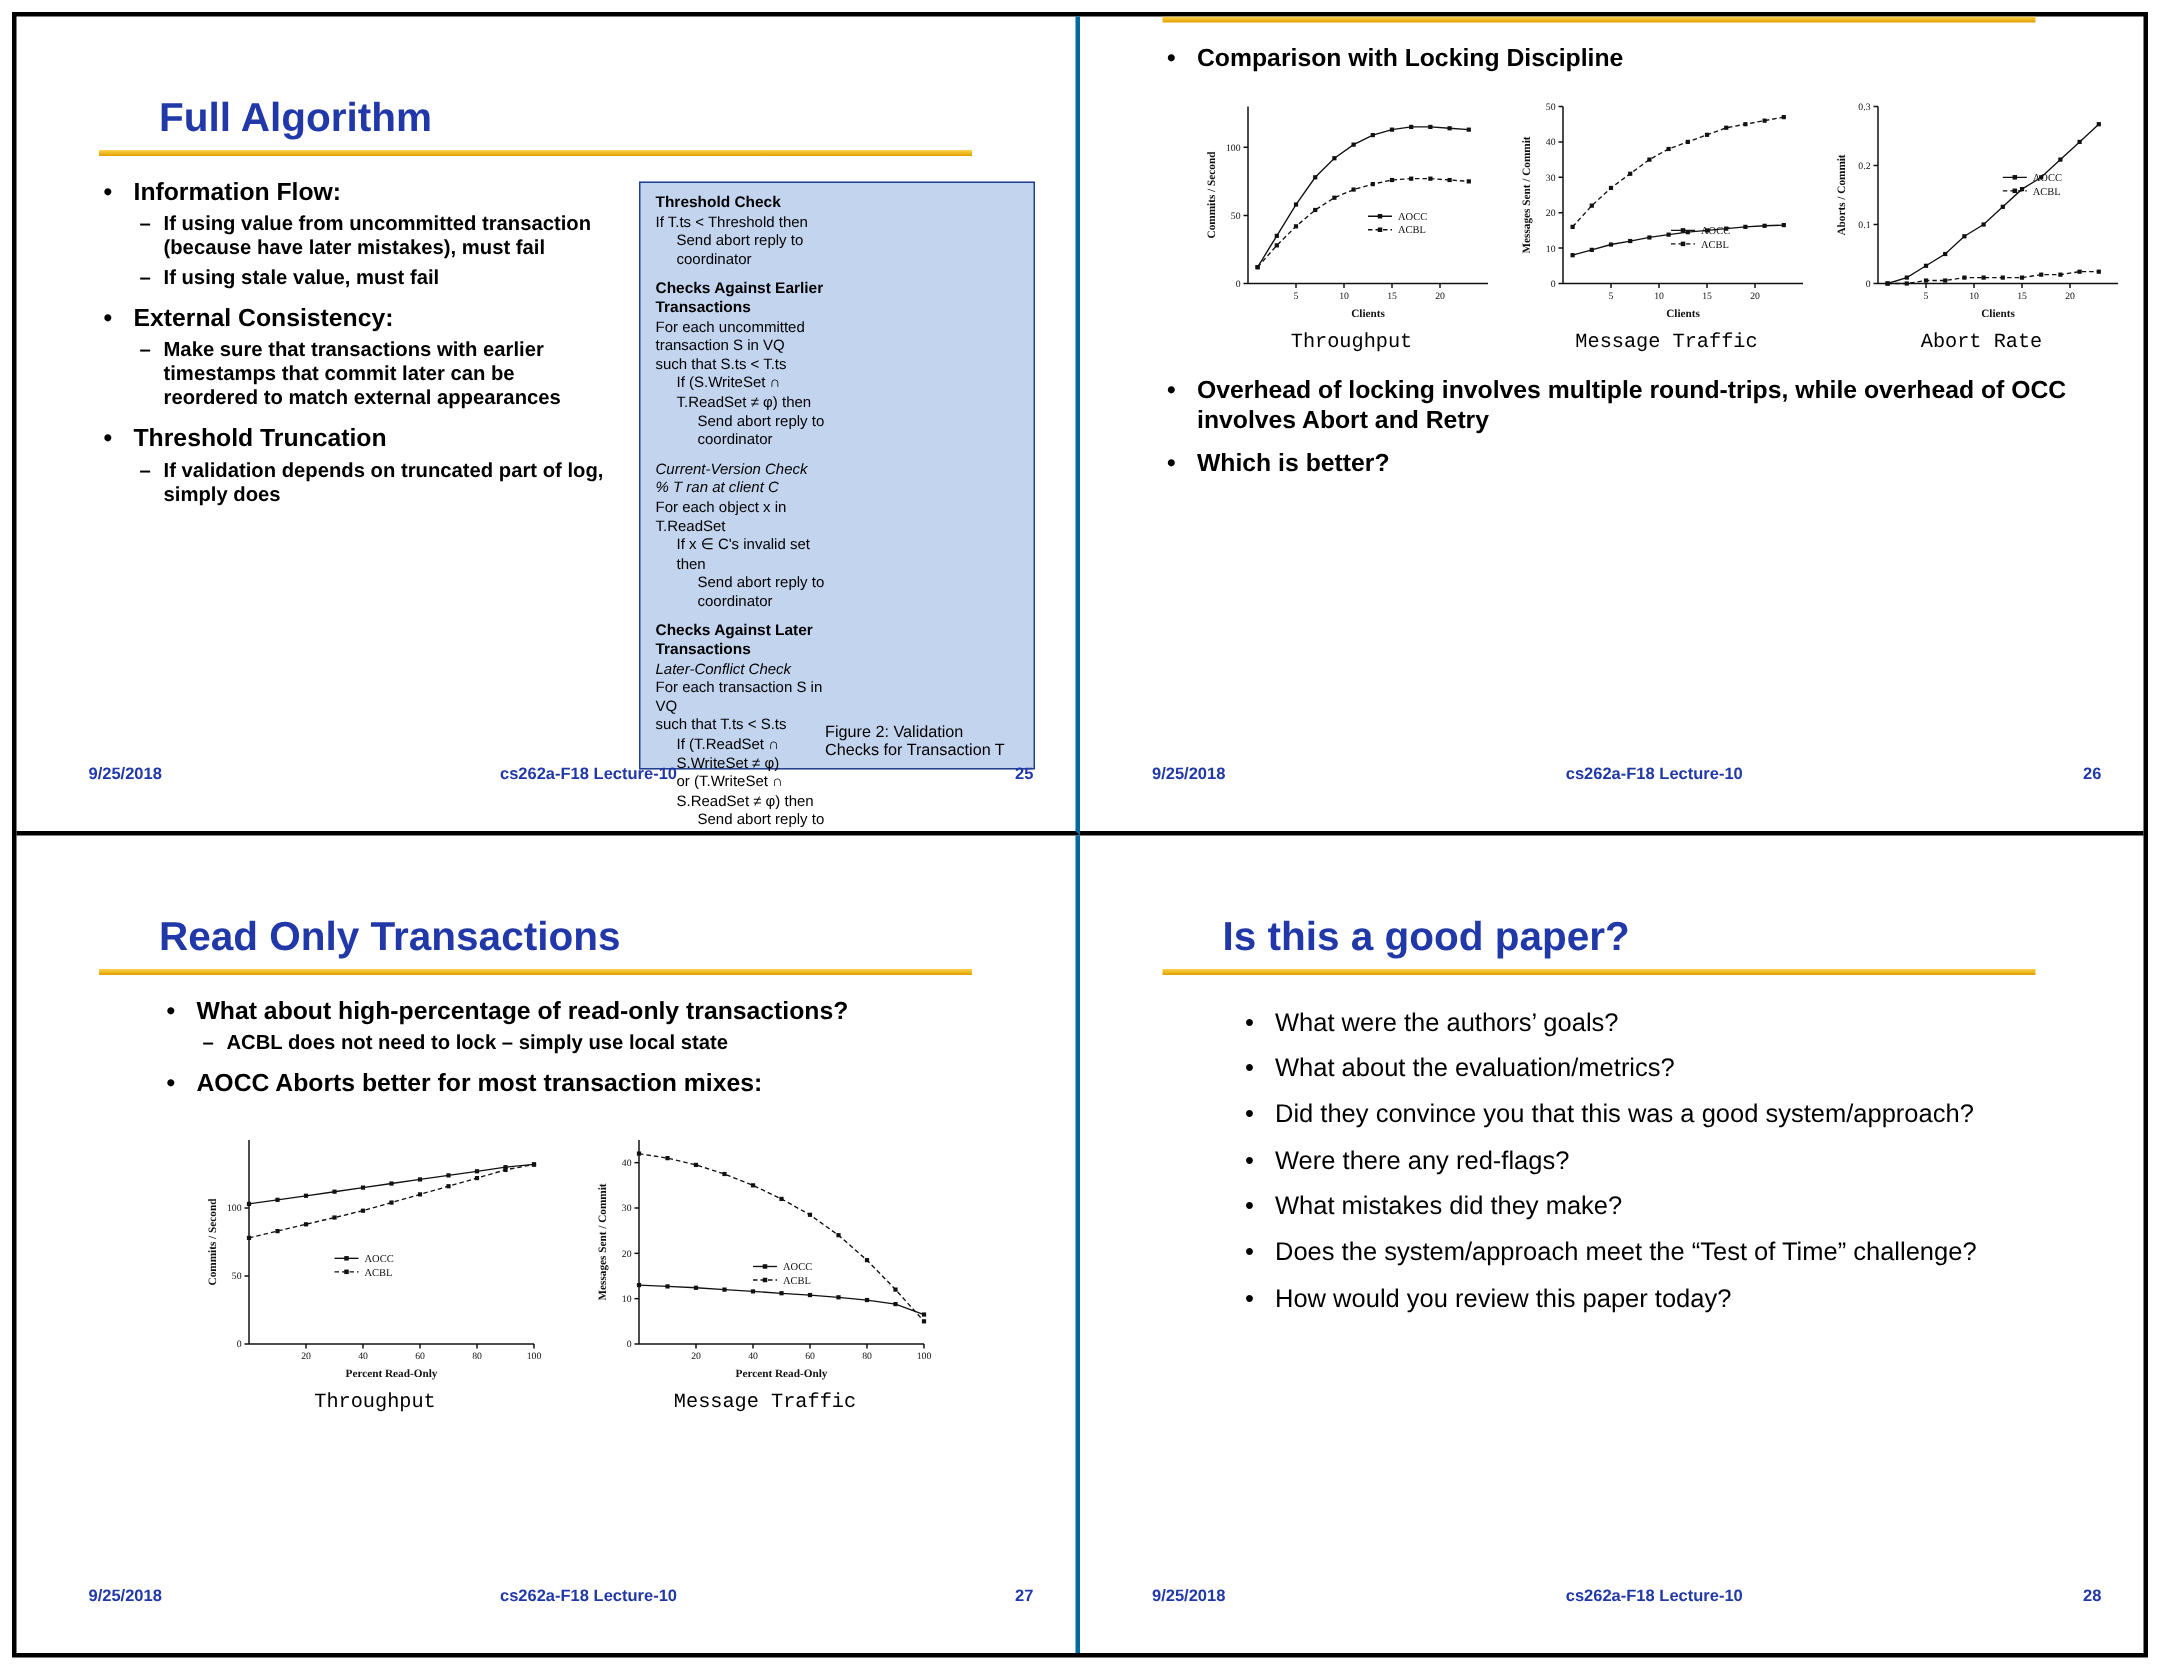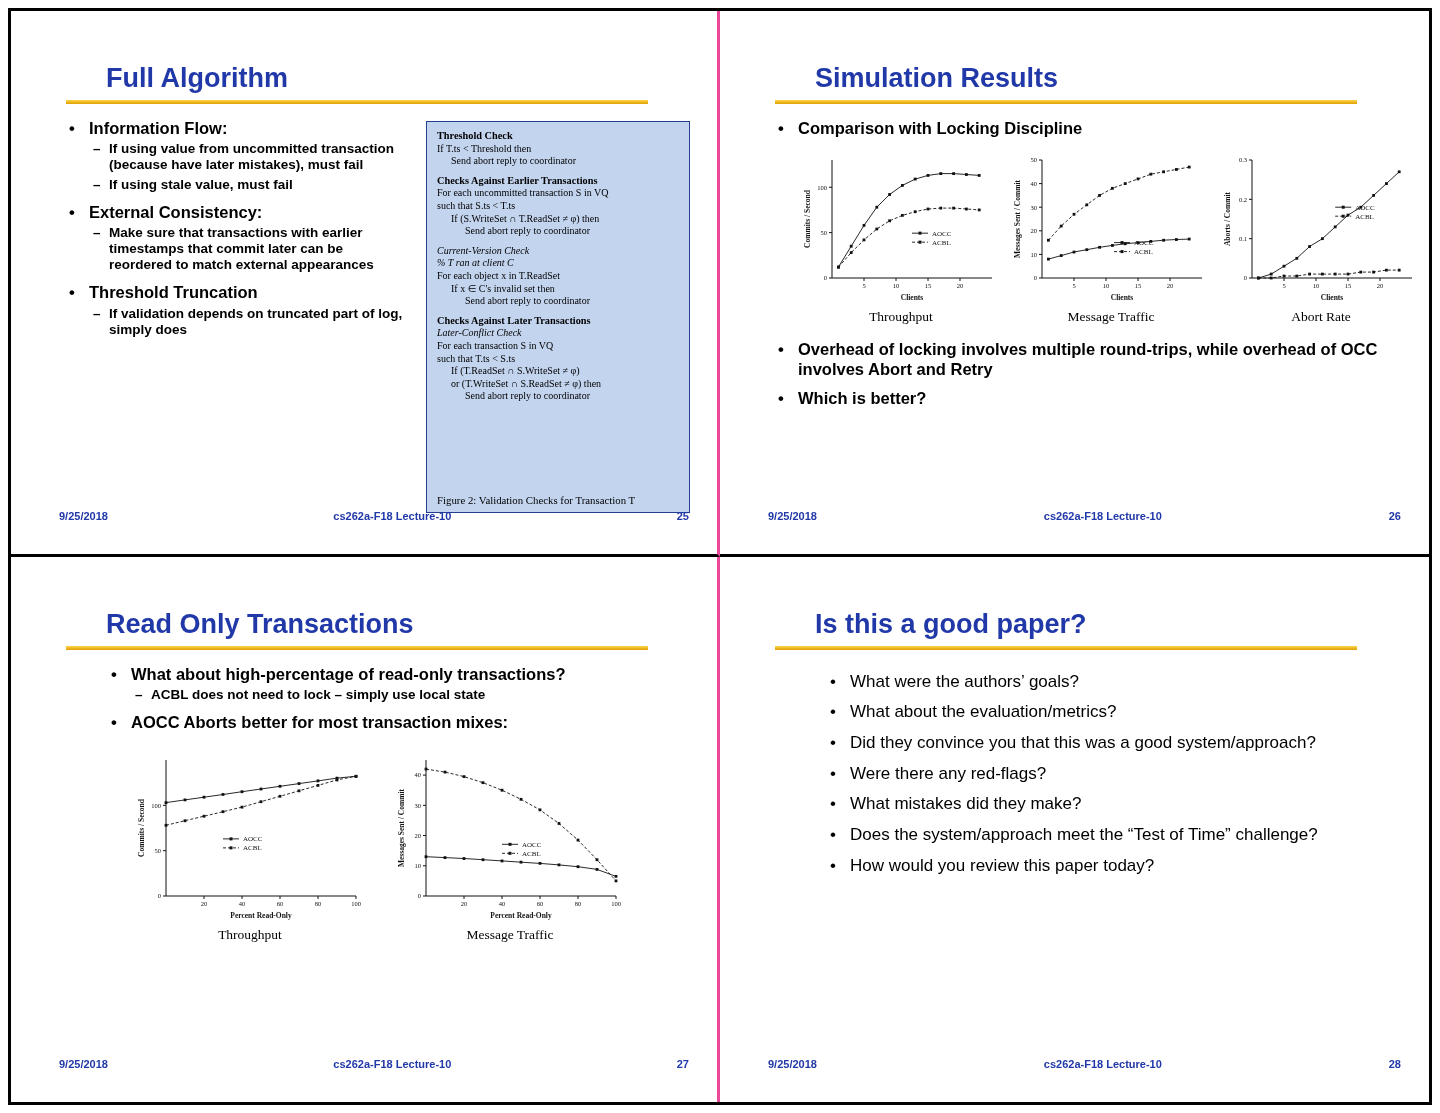--- a/index.html
+++ b/index.html
@@ -1,21 +1,21 @@
 <!DOCTYPE html>
 <html><head>
 <meta charset="utf-8">
 <style>
   * { margin:0; padding:0; box-sizing:border-box; }
   html,body { background:#fff; }
   body { width:1440px; height:1113px; padding:8px; font-family:"Liberation Sans", sans-serif; }
   .page { width:1424px; height:1097px; border:3px solid #000; display:grid;
           grid-template-columns:1fr 1fr; grid-template-rows:1fr 1fr; background:#fff; }
   .slide { position:relative; overflow:hidden; }
-  .slide.bR { border-right:3px solid #ec4899; }
+  .slide.bR { border-right:3px solid #0369a1; }
   .slide.bB { border-bottom:3px solid #000; }
 
   .title { margin:52px 0 6px 95px; font-size:27px; font-weight:bold; color:#2138a8; }
   .rule  { margin-left:55px; width:582px; height:4px;
            background:linear-gradient(to bottom,#ffd44d,#dea000); }
 
   .bullets { margin-top:14px; margin-left:58px; }
   .bi { display:flex; align-items:flex-start; color:#000; }
   .bi .mk { flex:0 0 20px; }
   .bi.l1 { font-size:16.5px; margin:9px 0 2px 0; line-height:1.22; }
@@ -25,34 +25,34 @@
 
   .s25 .bullets { width:340px; }
   .s26 .bullets { width:600px; }
   .s27 .bullets { margin-left:100px; width:470px; }
   .s28 .bullets { margin-left:110px; width:500px; margin-top:22px; }
   .s28 .bi.l1 { font-size:17px; margin:10px 0; }
 
   
   .figbox { position:absolute; left:415px; top:110px; width:264px; height:392px;
             background:#c3d4ee; border:1px solid #23408f; padding:8px 10px 6px 10px;
-            display:flex; flex-direction:column;
-            font-family:Liberation Serif, serif; color:#000; }
+            display:flex; flex-direction:row;
+            font-family:Liberation Sans, sans-serif; color:#000; }
   .fig-line { font-size:10px; line-height:12.6px; }
   .fig-line.bold { font-weight:bold; font-size:10.3px; }
   .fig-line.italic { font-style:italic; }
   .fig-blank { height:7px; }
   .figcaption { margin-top:auto; font-size:10.8px; padding-top:6px; }
 
   
   .charts-row { display:flex; align-items:flex-start; }
   .s26 .charts-row { margin:14px 0 6px 82px; gap:12px; }
   .s27 .charts-row { margin:20px 0 0 125px; gap:32px; }
   .chart { display:flex; flex-direction:column; align-items:center; }
-  .chart-caption { font-family:Liberation Serif, serif; font-size:13.5px; color:#000; margin-top:1px; }
+  .chart-caption { font-family:Liberation Mono, monospace; font-size:13.5px; color:#000; margin-top:1px; }
 
   .footer { position:absolute; left:0; right:0; bottom:32px; display:flex;
             justify-content:space-between; padding:0 28px 0 48px;
             font-size:11px; font-weight:bold; color:#2138a8; }
 </style>
 </head>
 <body>
 
 <div class="page">
 
@@ -118,21 +118,20 @@
       <div class="figcaption">Figure 2: Validation Checks for Transaction T</div>
     </aside>
     <div class="footer">
       <span>9/25/2018</span>
       <span>cs262a-F18 Lecture-10</span>
       <span>25</span>
     </div>
   </section>
 
   <section class="slide s26 bB">
-    <h1 class="title">Simulation Results</h1>
     <div class="rule"></div>
     <div class="bullets">
         <div class="bi l1 bold">
           <span class="mk">•</span>
           <span class="tx">Comparison with Locking Discipline</span>
         </div>
       </div>
     <div class="charts-row">
       <figure class="chart">
         <div><svg width="198" height="152">

